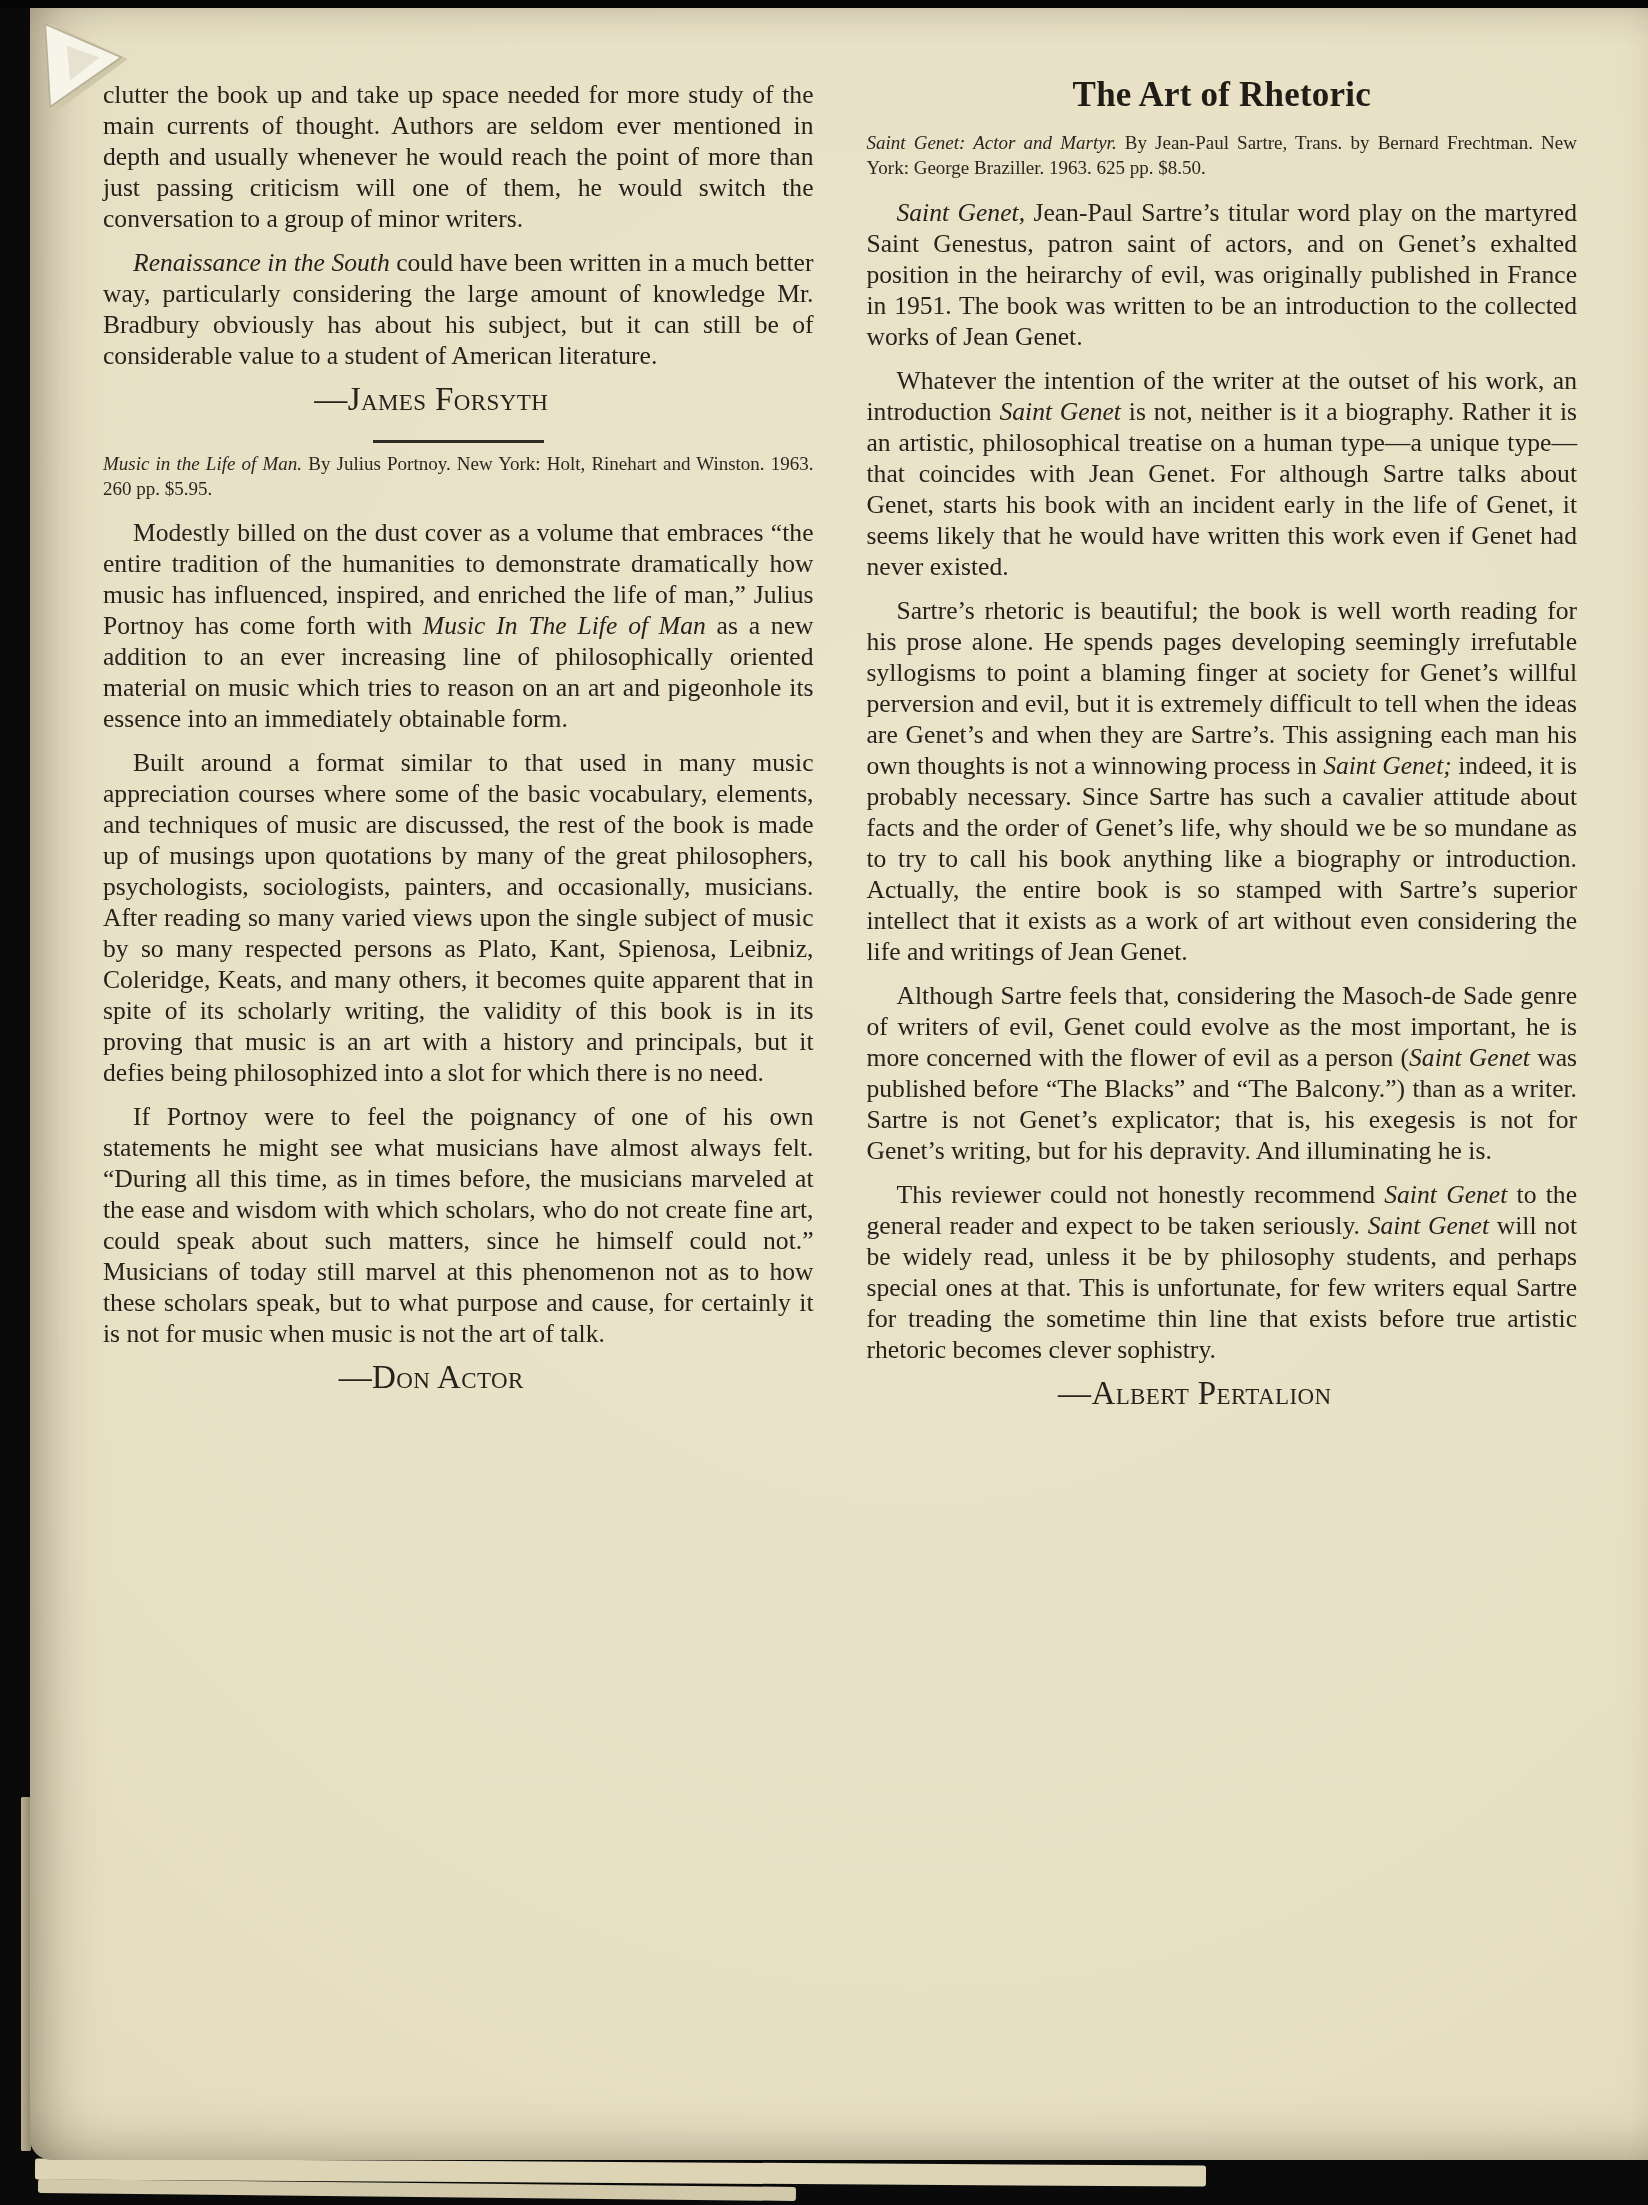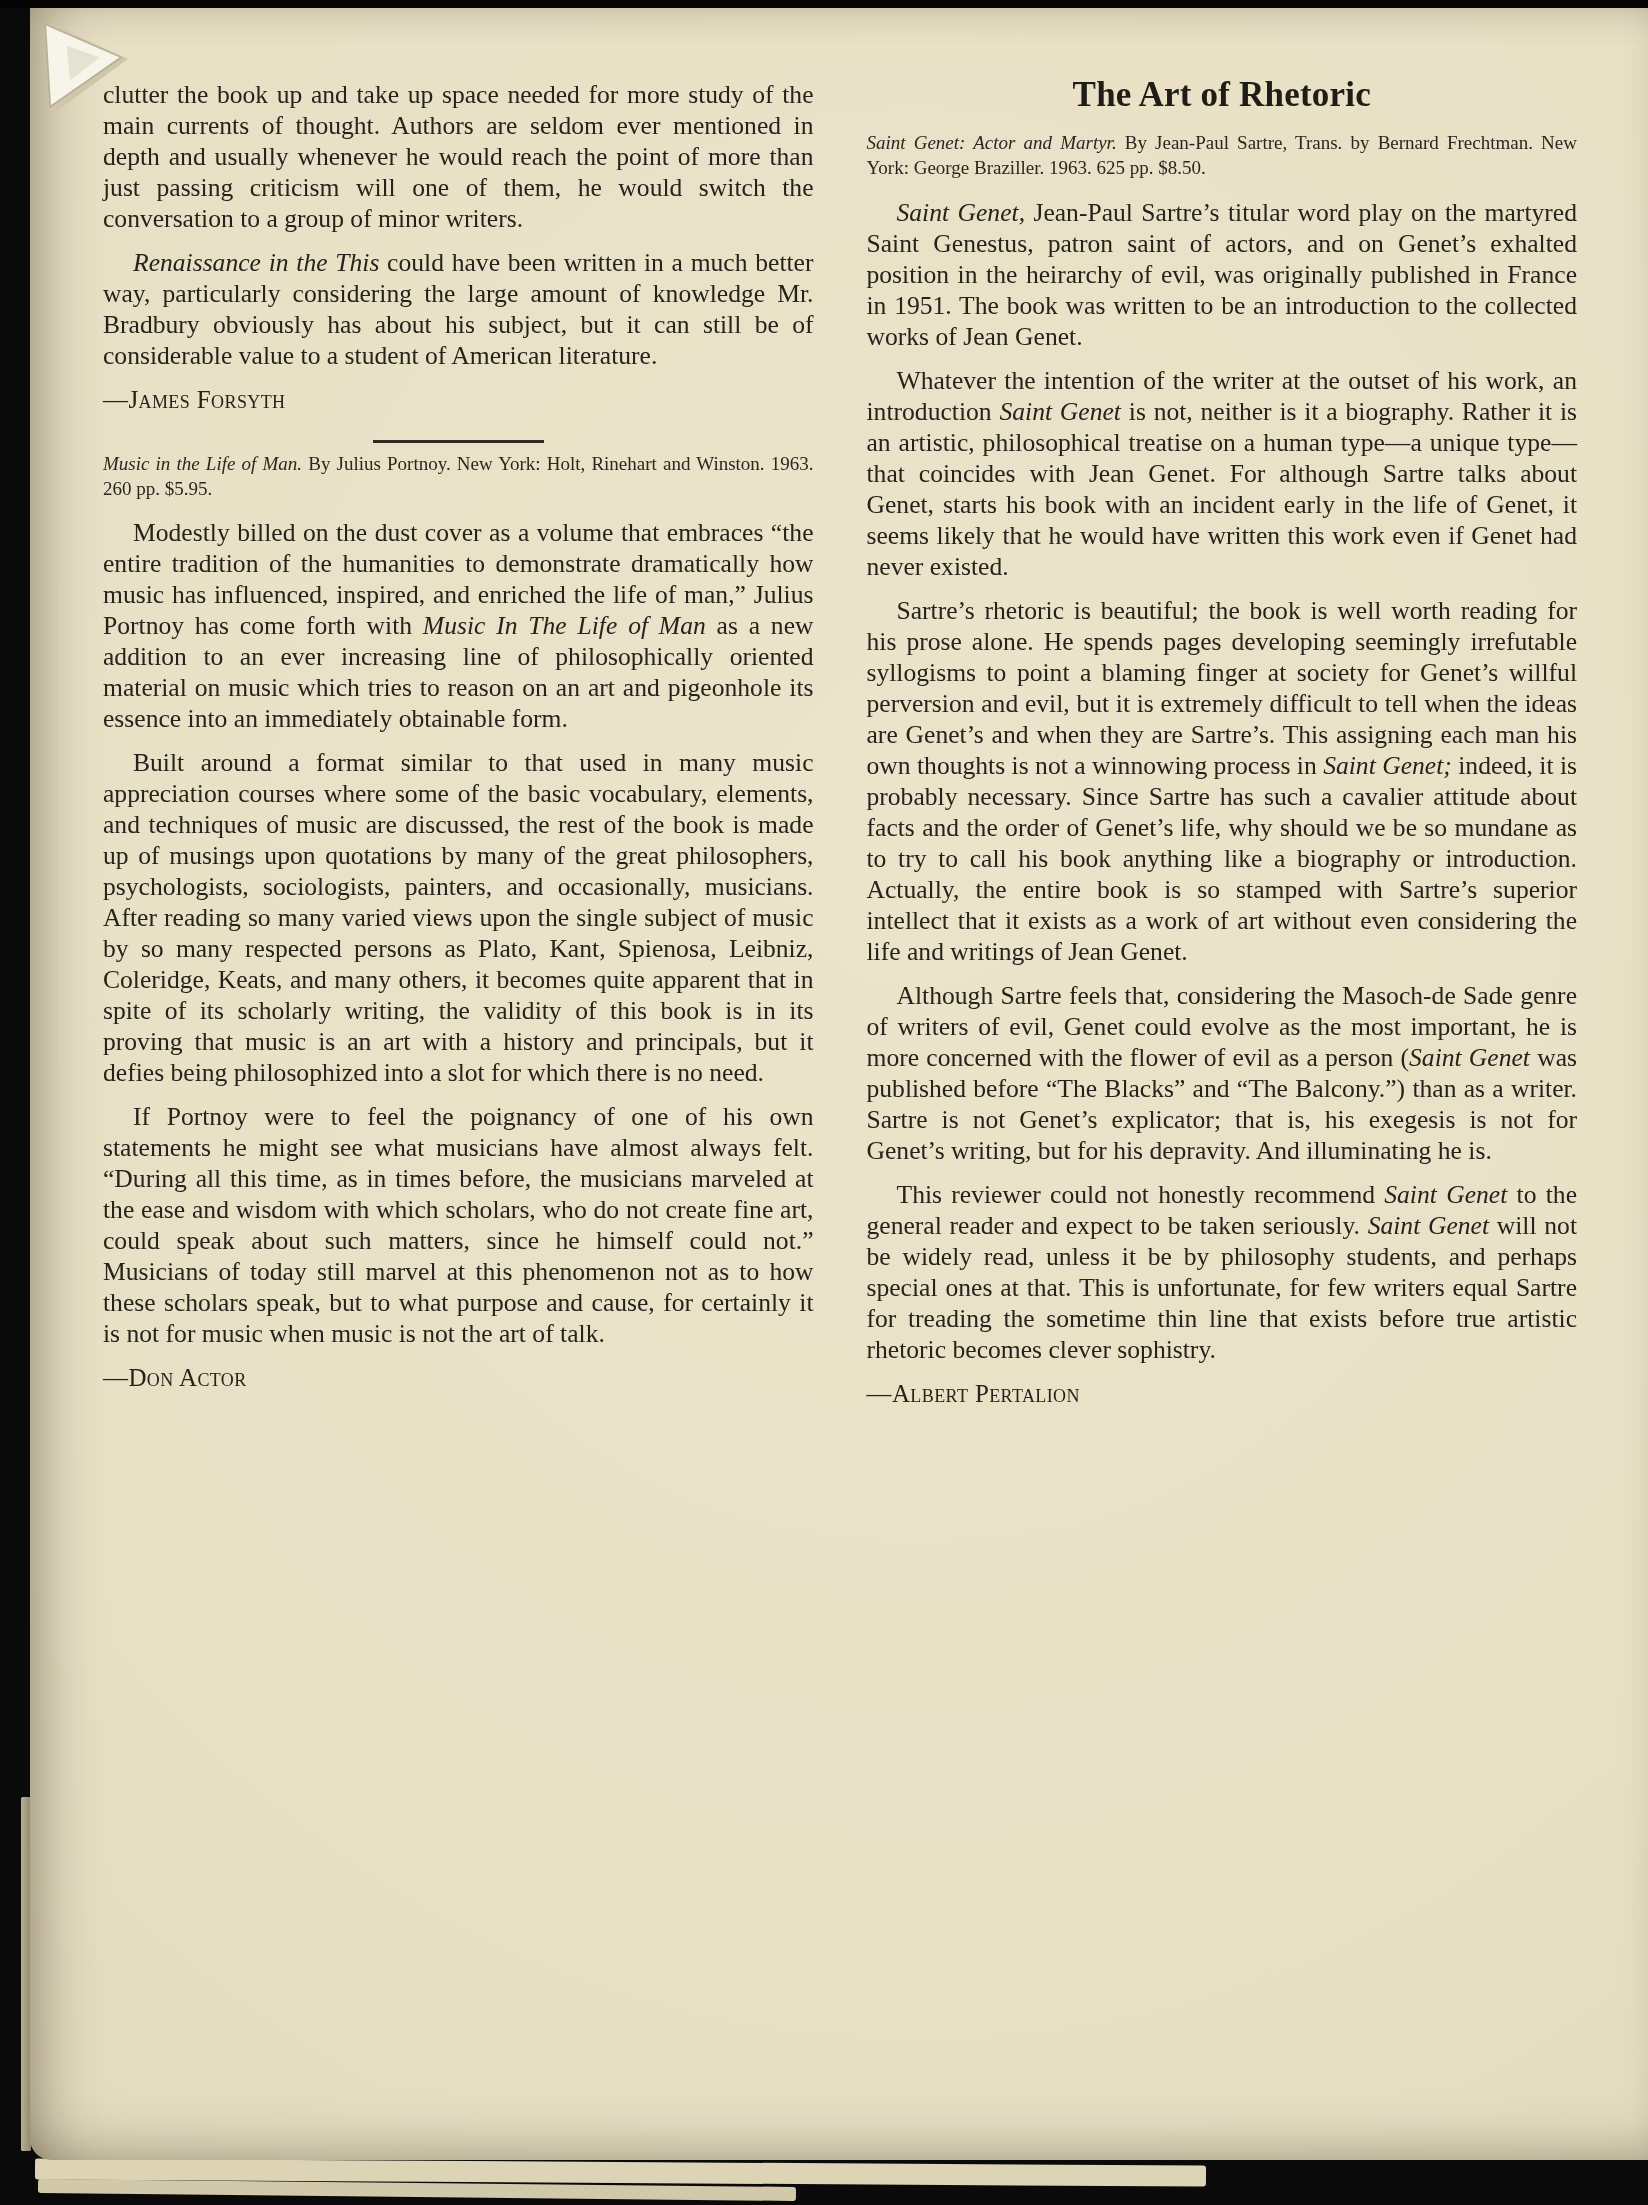--- a/index.html
+++ b/index.html
@@ -89,25 +89,25 @@
     text-indent: 30px;
     color: #26231c;
   }
   .body-text.no-indent {
     text-indent: 0;
   }
   .seg-italic {
     font-style: italic;
   }
   .byline {
-    font-size: 25px;
+    font-size: 33px;
     line-height: 31px;
     font-variant: small-caps;
     letter-spacing: 0.4px;
-    text-align: left;
+    text-align: center;
     padding-right: 54px;
     margin: 1.6px 0 11.5px 0;
     color: #26231c;
   }
   .section-divider {
     width: 171px;
     height: 2.5px;
     background: #2e2b23;
     margin: 25px auto 8.2px auto;
   }
@@ -168,21 +168,21 @@
     <svg class="torn-corner" viewBox="0 0 120 120">
       <polygon points="8,2 104,46 14,112" fill="#cfc7a9"></polygon>
       <polygon points="4,4 96,44 10,104" fill="#f7f4ea" stroke="#b8b096" stroke-width="2"></polygon>
       <polygon points="30,30 70,44 34,72" fill="#e6e2d2"></polygon>
     </svg>
 
     <div class="content">
 
       <div class="column">
         <p class="body-text no-indent"><span>clutter the book up and take up space needed for more study of the main currents of thought. Authors are seldom ever mentioned in depth and usually whenever he would reach the point of more than just passing criticism will one of them, he would switch the conversation to a group of minor writers.</span></p>
-        <p class="body-text"><span class="seg-italic">Renaissance in the This</span><span> could have been written in a much better way, particularly considering the large amount of knowledge Mr. Bradbury obviously has about his subject, but it can still be of considerable value to a student of American literature.</span></p>
+        <p class="body-text"><span class="seg-italic">Renaissance in the South</span><span> could have been written in a much better way, particularly considering the large amount of knowledge Mr. Bradbury obviously has about his subject, but it can still be of considerable value to a student of American literature.</span></p>
         <div class="byline">—James Forsyth</div>
 
         <div class="section-divider"></div>
         <p class="citation"><span class="seg-italic">Music in the Life of Man.</span><span> By Julius Portnoy. New York: Holt, Rinehart and Winston. 1963. 260 pp. $5.95.</span></p>
         <p class="body-text"><span>Modestly billed on the dust cover as a volume that embraces “the entire tradition of the humanities to demonstrate dramatically how music has influenced, inspired, and enriched the life of man,” Julius Portnoy has come forth with </span><span class="seg-italic">Music In The Life of Man</span><span> as a new addition to an ever increasing line of philosophically oriented material on music which tries to reason on an art and pigeonhole its essence into an immediately obtainable form.</span></p>
         <p class="body-text"><span>Built around a format similar to that used in many music appreciation courses where some of the basic vocabulary, elements, and techniques of music are discussed, the rest of the book is made up of musings upon quotations by many of the great philosophers, psychologists, sociologists, painters, and occasionally, musicians. After reading so many varied views upon the single subject of music by so many respected persons as Plato, Kant, Spienosa, Leibniz, Coleridge, Keats, and many others, it becomes quite apparent that in spite of its scholarly writing, the validity of this book is in its proving that music is an art with a history and principals, but it defies being philosophized into a slot for which there is no need.</span></p>
         <p class="body-text"><span>If Portnoy were to feel the poignancy of one of his own statements he might see what musicians have almost always felt. “During all this time, as in times before, the musicians marveled at the ease and wisdom with which scholars, who do not create fine art, could speak about such matters, since he himself could not.” Musicians of today still marvel at this phenomenon not as to how these scholars speak, but to what purpose and cause, for certainly it is not for music when music is not the art of talk.</span></p>
         <div class="byline">—Don Actor</div>
       </div>
 

